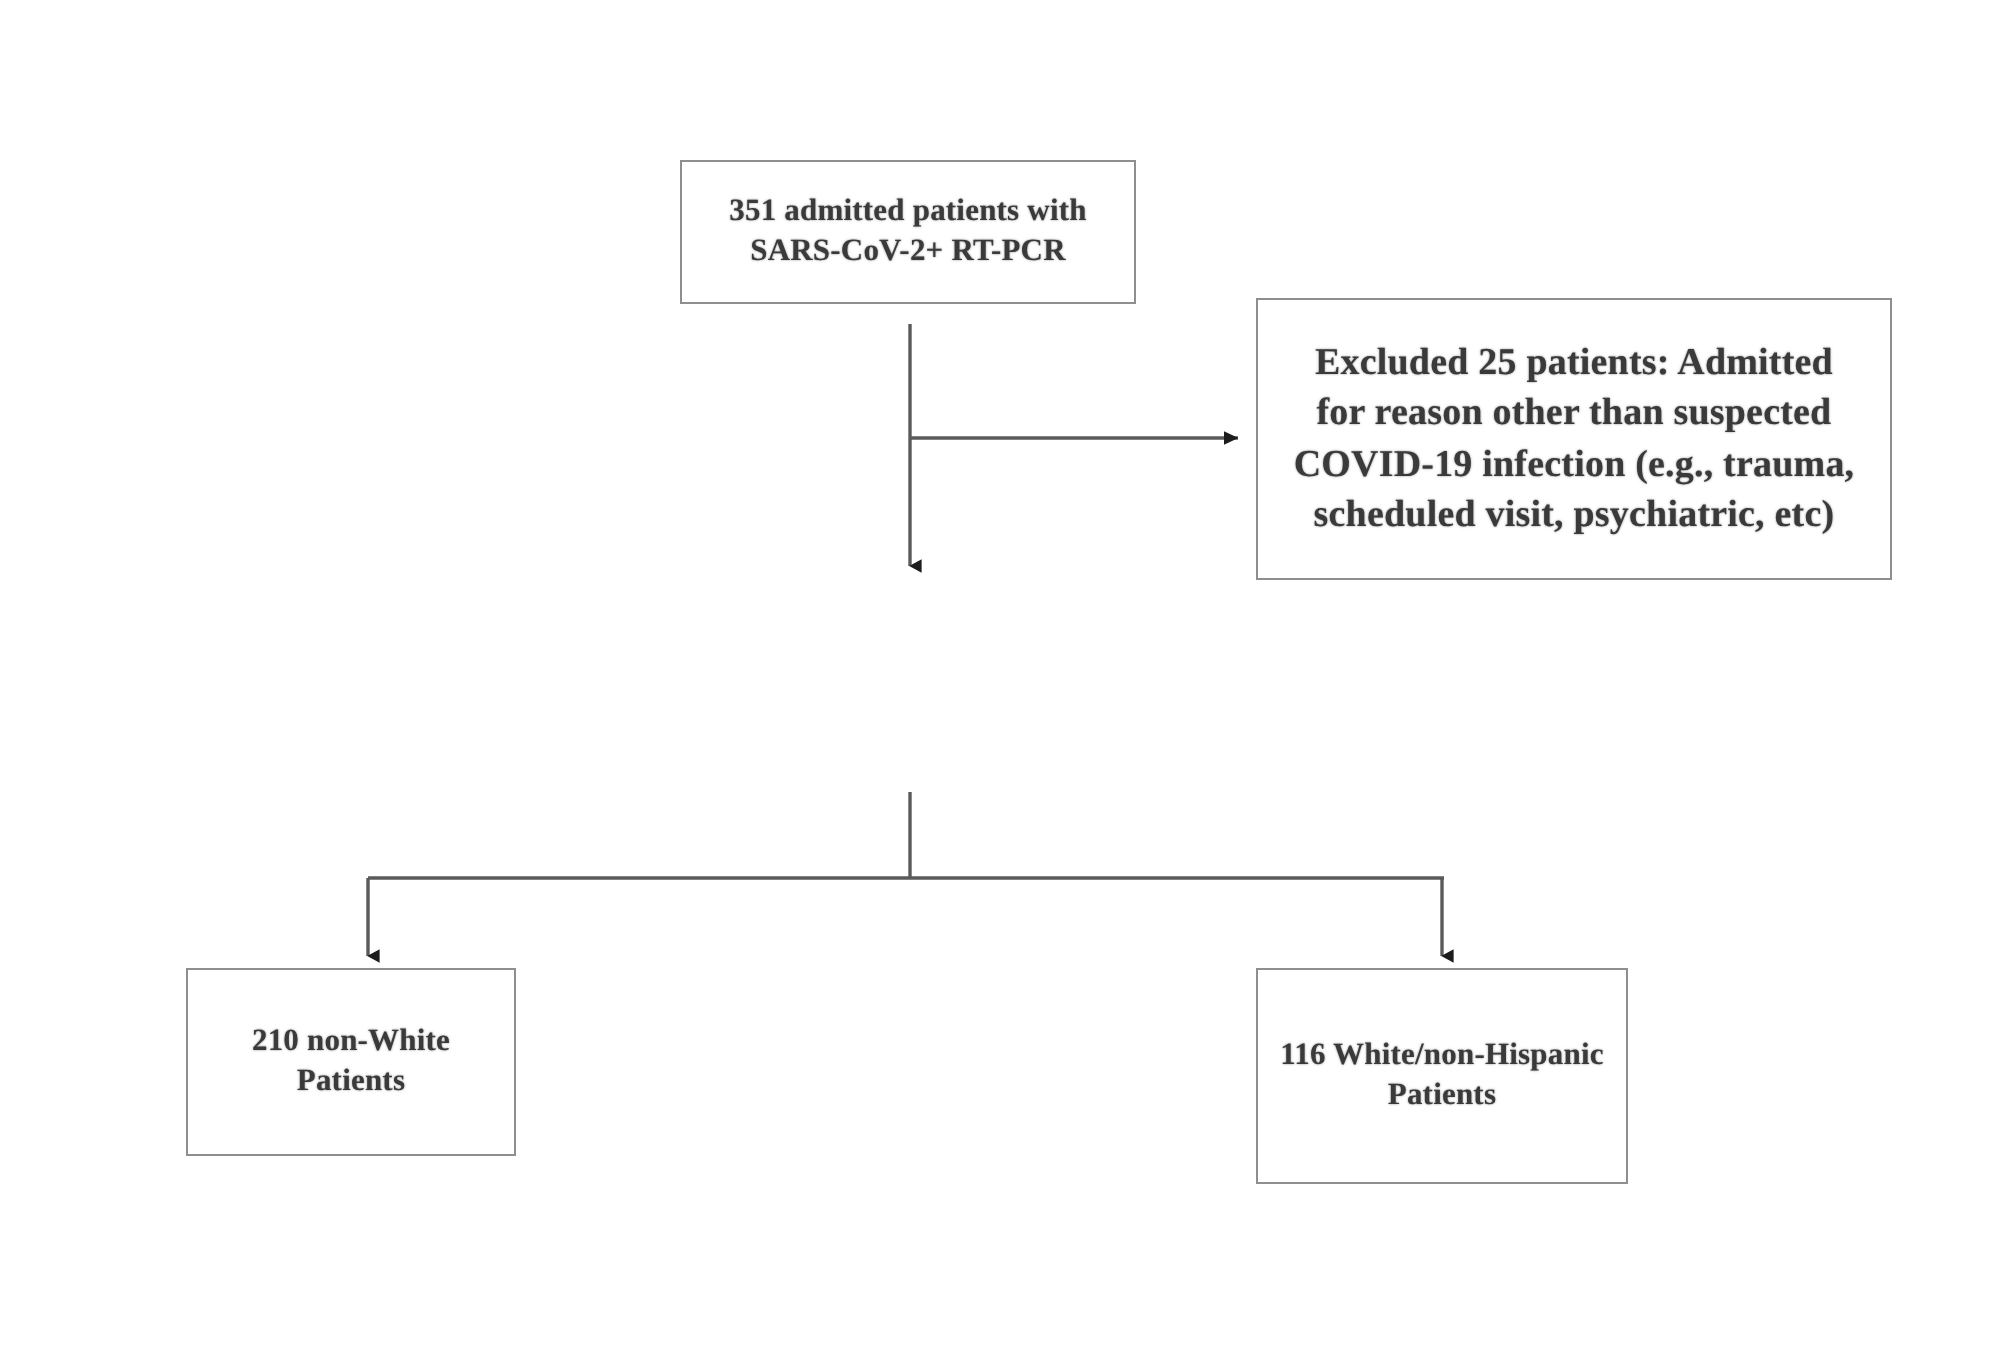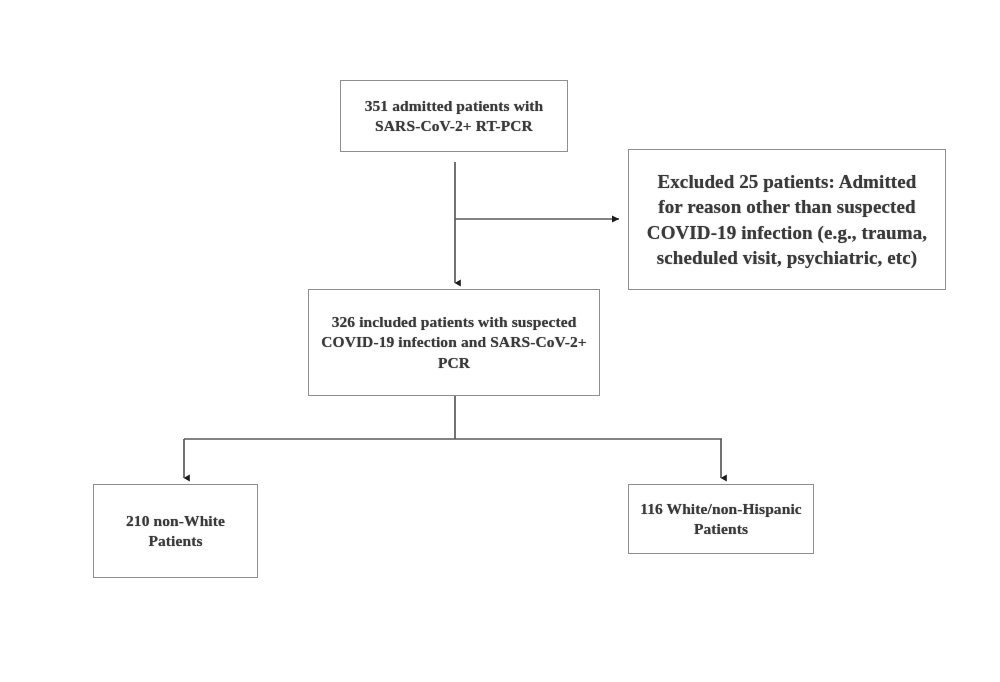--- a/index.html
+++ b/index.html
@@ -50,21 +50,21 @@
   #node-excluded {
     left: 628px; top: 149px; width: 318px; height: 141px;
   }
   #node-included {
     left: 308px; top: 289px; width: 292px; height: 107px;
   }
   #node-nonwhite {
     left: 93px; top: 484px; width: 165px; height: 94px;
   }
   #node-white {
-    left: 628px; top: 484px; width: 186px; height: 70px;
+    left: 628px; top: 484px; width: 186px; height: 108px;
   }
   #node-excluded .node-text { font-size: 19px; width: 90%; }
   #node-included .node-text { font-size: 15.5px; width: 93%; }
   #node-nonwhite .node-text,
   #node-white .node-text { font-size: 15.5px; }
 </style>
 </head>
 <body>
 
 <div id="page">
@@ -90,23 +90,20 @@
   </svg>
 
   <div class="node" id="node-admitted">
     <span class="node-text">351 admitted patients with SARS-CoV-2+ RT-PCR</span>
   </div>
 
   <div class="node" id="node-excluded">
     <span class="node-text">Excluded 25 patients: Admitted for reason other than suspected COVID-19 infection (e.g., trauma, scheduled visit, psychiatric, etc)</span>
   </div>
 
-  <div class="node" id="node-included">
-    <span class="node-text">326 included patients with suspected COVID-19 infection and SARS-CoV-2+ PCR</span>
-  </div>
 
   <div class="node" id="node-nonwhite">
     <span class="node-text">210 non-White Patients</span>
   </div>
 
   <div class="node" id="node-white">
     <span class="node-text">116 White/non-Hispanic Patients</span>
   </div>
 
 </div>

